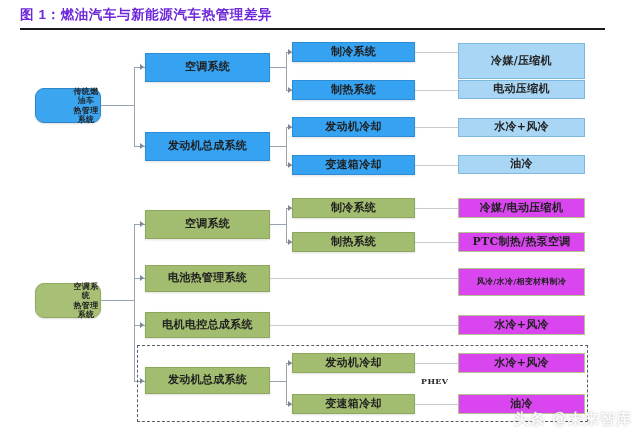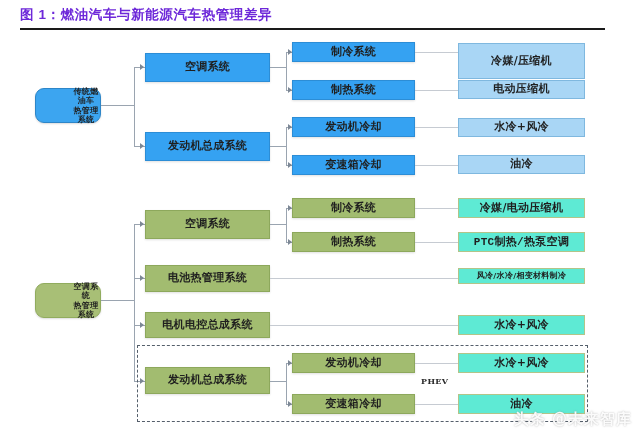--- a/index.html
+++ b/index.html
@@ -53,21 +53,21 @@
   .n-green-root{
     background:#A8BF76;border:1px solid #91AC5E;border-radius:9px;
     box-shadow:0 1px 2px rgba(0,0,0,.14);
     font-size:8px;
   }
   .n-green{
     background:#A2BC70;border:1px solid #8DA85C;
     box-shadow:0 1px 2px rgba(0,0,0,.12);
   }
   .n-green-lite{
-    background:#5eead4;border:1px solid #B2C489;
+    background:#d946ef;border:1px solid #B2C489;
   }
 
   
   .ln{position:absolute;background:#9aa4b0;}
   .ln.h{height:1px;}
   .ln.v{width:1px;}
   .ln.lite{background:#c6cbd2;}
   .arrow{
     position:absolute;width:0;height:0;
     border-top:3px solid transparent;
@@ -236,24 +236,24 @@
   </div>
 
   <div class="ln h lite" style="left:415px;top:208px;width:43px;"></div>
   <div class="ln h lite" style="left:415px;top:242px;width:43px;"></div>
   <div class="ln h lite" style="left:415px;top:363px;width:43px;"></div>
   <div class="ln h lite" style="left:415px;top:404px;width:43px;"></div>
 
   <div class="node n-green-lite" style="left:458px;top:198px;width:127px;height:20px;">
     <span>冷媒/电动压缩机</span>
   </div>
-  <div class="node n-green-lite" style="left:458px;top:232px;width:127px;height:20px;font-family:Liberation Mono, monospace;">
+  <div class="node n-green-lite" style="left:458px;top:232px;width:127px;height:20px;">
     <span>PTC制热/热泵空调</span>
   </div>
-  <div class="node n-green-lite" style="left:458px;top:268px;width:127px;height:16px;font-size:8px;">
+  <div class="node n-green-lite" style="left:458px;top:268px;width:127px;height:28px;font-size:8px;">
     <span>风冷/水冷/相变材料制冷</span>
   </div>
   <div class="node n-green-lite" style="left:458px;top:315px;width:127px;height:20px;">
     <span>水冷+风冷</span>
   </div>
   <div class="node n-green-lite" style="left:458px;top:353px;width:127px;height:20px;">
     <span>水冷+风冷</span>
   </div>
   <div class="node n-green-lite" style="left:458px;top:394px;width:127px;height:20px;">
     <span>油冷</span>

